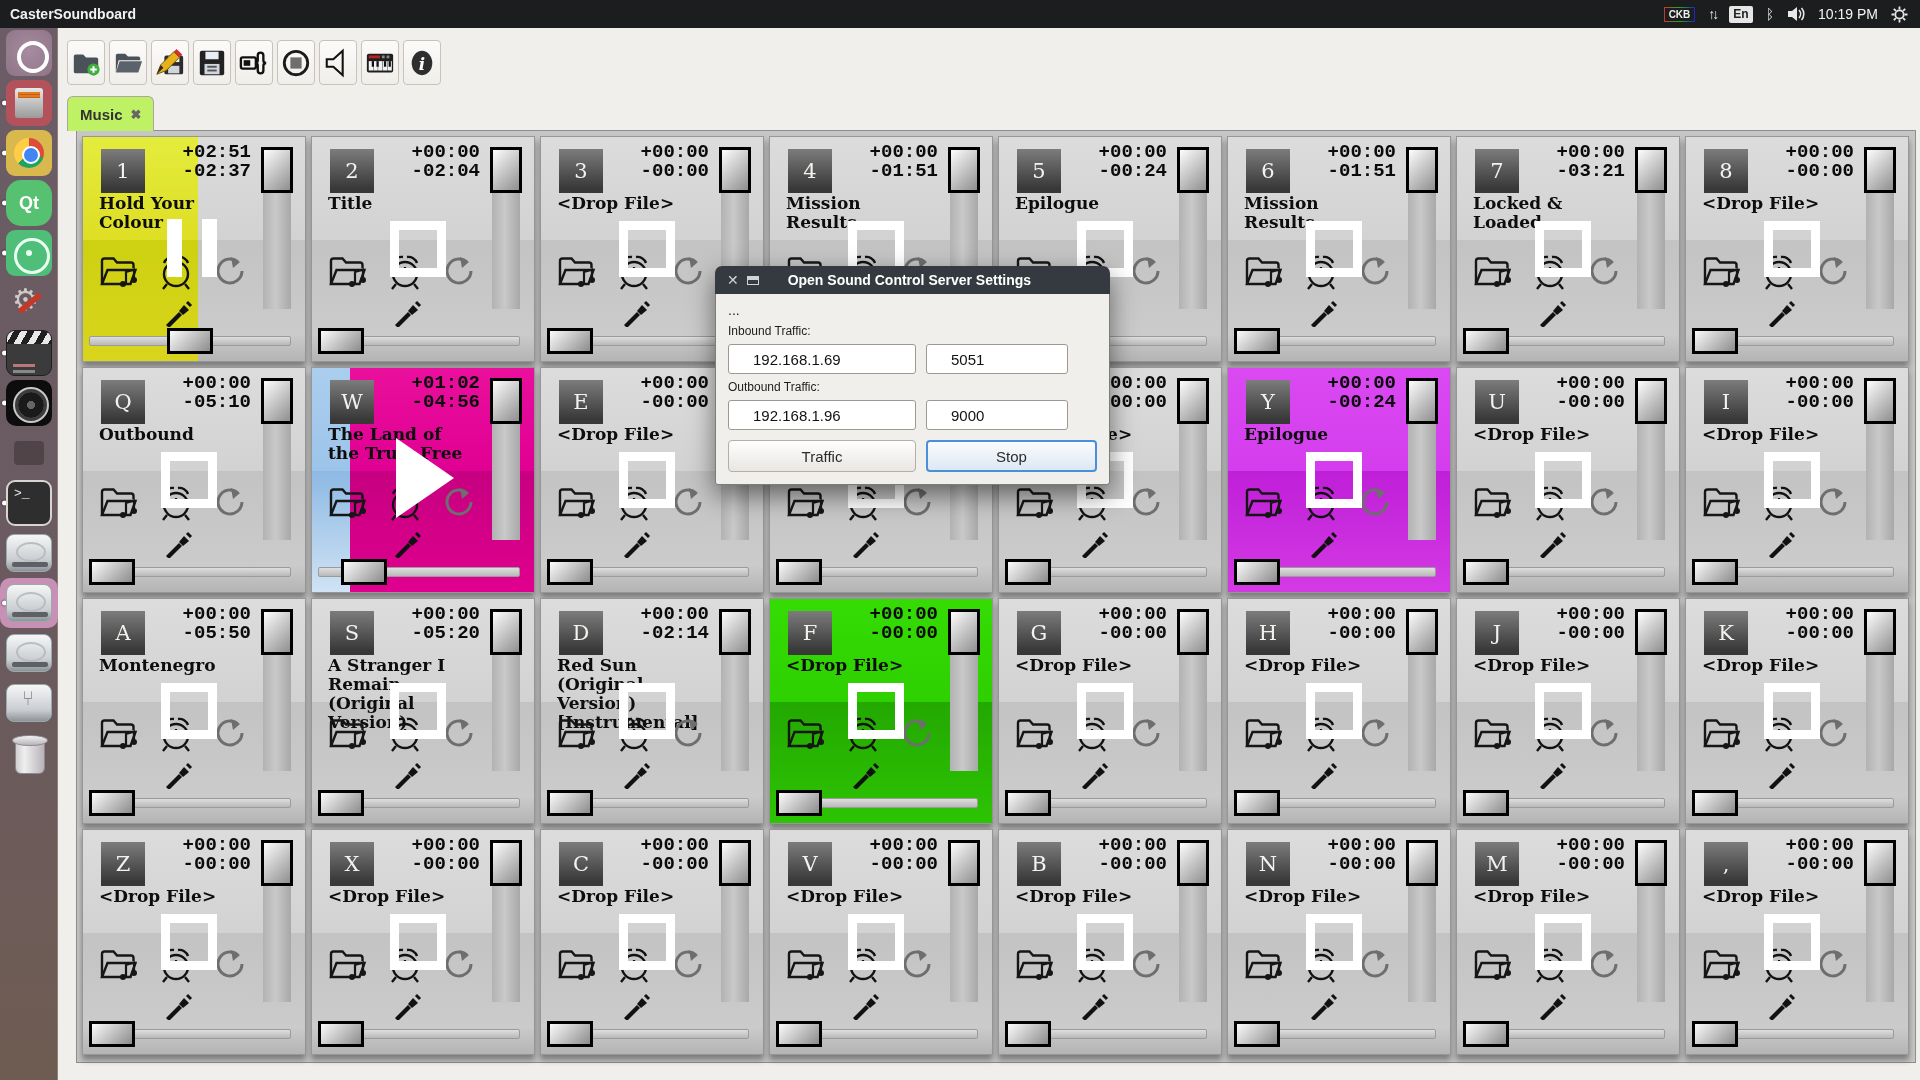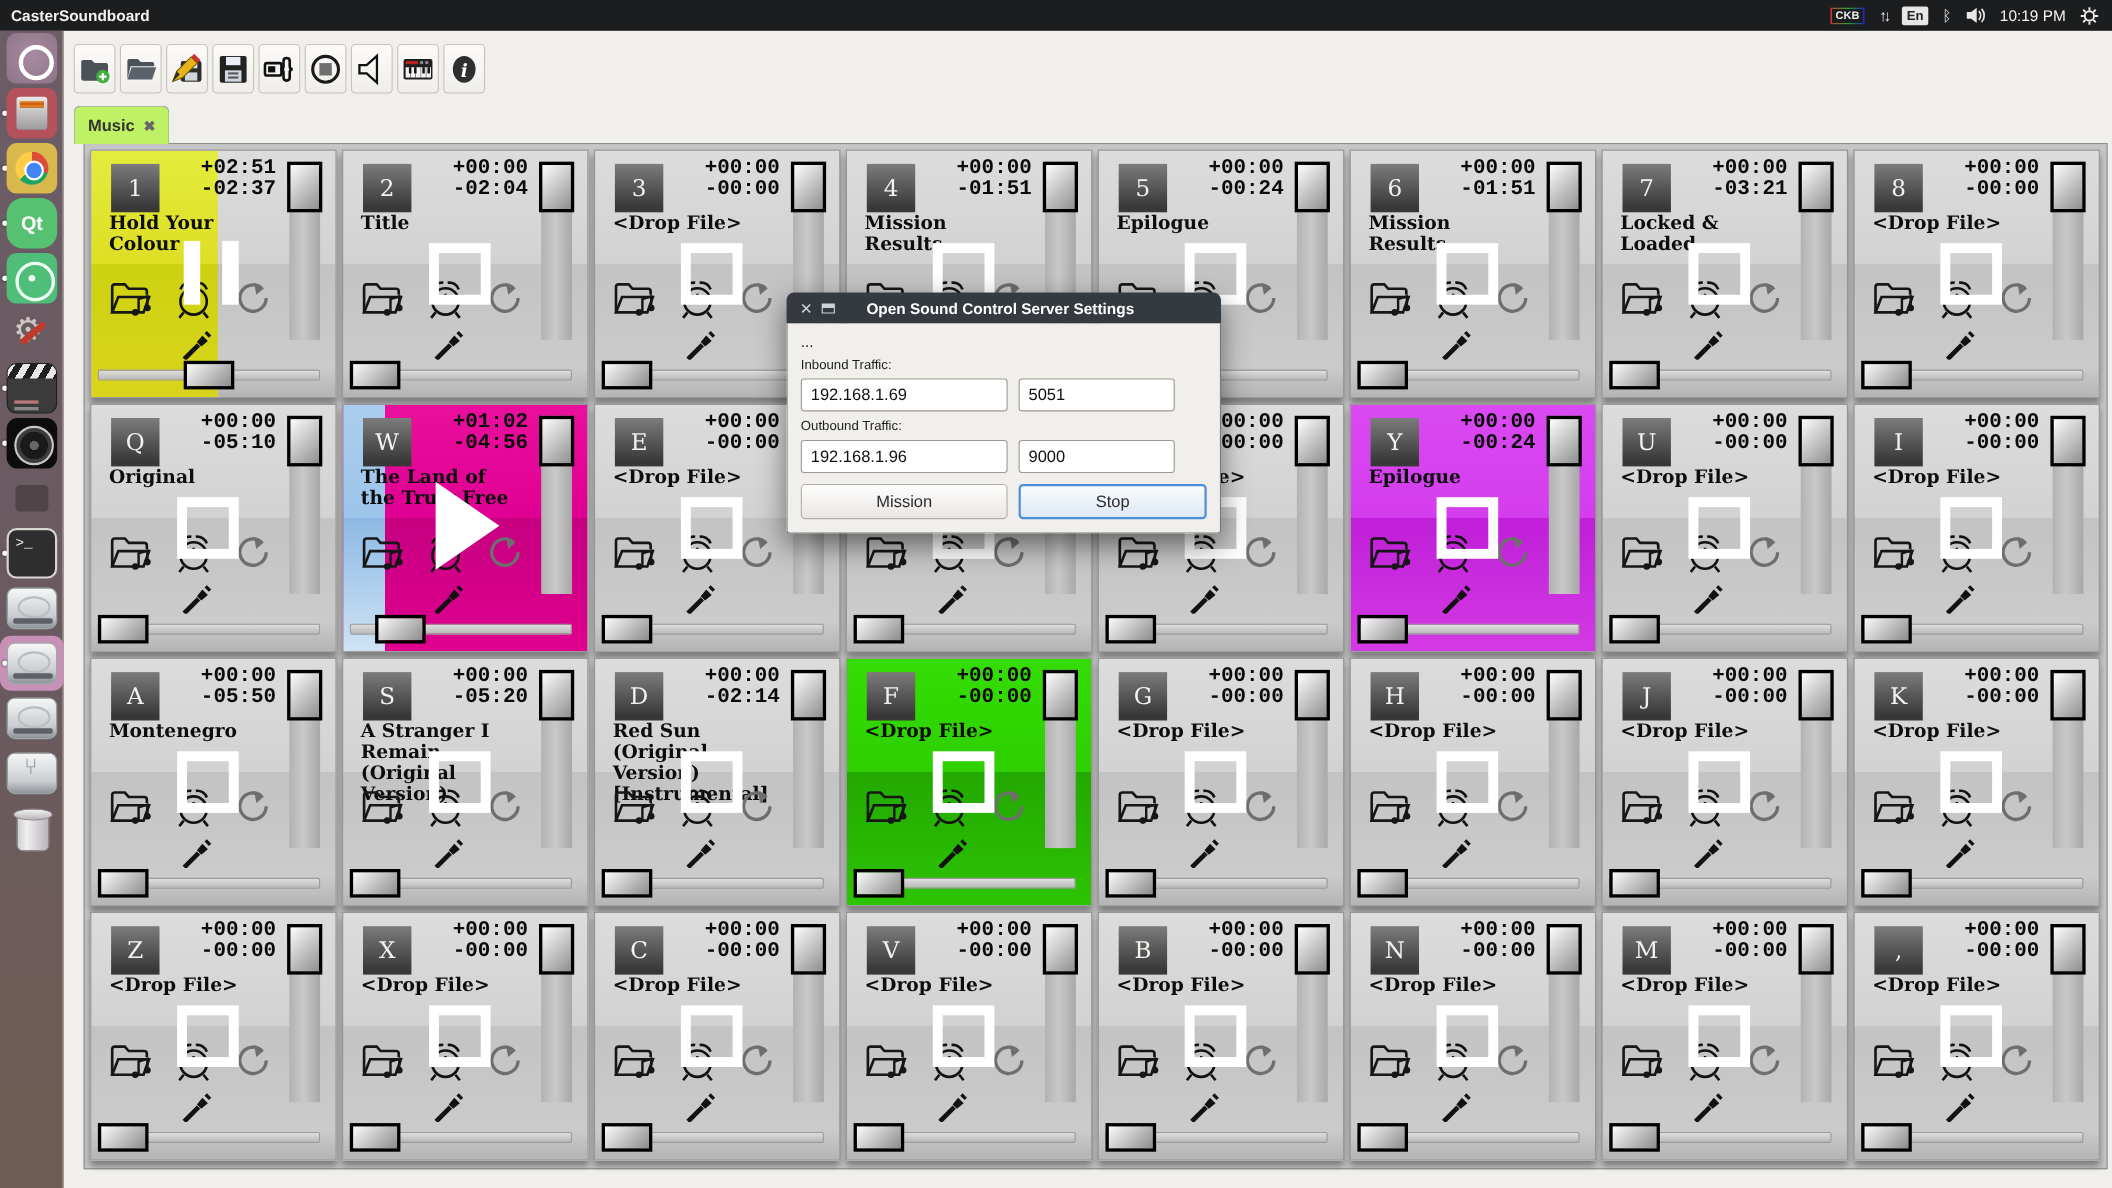--- a/index.html
+++ b/index.html
@@ -97,21 +97,21 @@
   
   #osc-dialog { position:absolute; left:715px; top:266px; width:395px; z-index:70; box-shadow:0 10px 26px rgba(0,0,0,.5); border-radius:7px 7px 3px 3px; }
   #osc-titlebar { height:28px; background:#343a40; border-radius:7px 7px 0 0; display:flex; align-items:center; color:#fff; }
   #osc-close { color:#cfd4d9; font-size:14px; padding:0 8px 0 12px; }
   #osc-menu { width:12px; height:9px; border:1px solid #cfd4d9; border-top:4px solid #cfd4d9; margin-right:10px; }
   #osc-title { font-size:14px; font-weight:bold; flex:1; text-align:center; padding-right:60px; }
   #osc-body { background:#f0efec; border:1px solid #7c7c7c; border-top:none; border-radius:0 0 3px 3px; padding:8px 12px 12px; }
   .osc-status { font-size:14px; color:#222; margin-bottom:6px; }
   .osc-label { font-size:12px; color:#1d1d1d; margin:4px 0 6px; }
   .osc-row { display:flex; gap:10px; margin-bottom:6px; }
-  .osc-input { height:30px; border:1px solid #9d9892; border-radius:3px; background:#fff; font-size:15px; font-family:"Liberation Sans",sans-serif; color:#111; padding:0 8px; }
+  .osc-input { height:30px; border:1px solid #9d9892; border-radius:3px; background:#fff; font-size:15px; font-family:"Liberation Sans",sans-serif; color:#111; padding:0 24px; }
   .osc-ip { width:188px; } .osc-port { width:142px; }
   .osc-buttons { display:flex; gap:10px; margin-top:10px; }
   .osc-btn { height:32px; border-radius:4px; font-size:15px; color:#2b2b2b; display:flex; align-items:center; justify-content:center; }
   #osc-cancel { width:188px; background:linear-gradient(#fefefe,#e9e6e2); border:1px solid #b3aea7; }
   #osc-stop { flex:1; background:linear-gradient(#fafbfd,#dde8f4); border:2px solid #4a90d9; }
 </style>
 </head>
 <body>
 
 <svg width="0" height="0" style="position:absolute">
@@ -567,21 +567,21 @@
     </div>
   </div>
 
   <div class="tile base-gray center-stop">
 
     <div class="t-key">Q</div>
     <div class="t-time">
       <div class="t-plus">+00:00</div>
       <div class="t-minus">-05:10</div>
     </div>
-    <div class="t-title">Original</div>
+    <div class="t-title">Outbound</div>
     <div class="t-icons">
       <svg class="svg-folder">
               <use href="#sym-folder-music"></use>
             </svg>
       <svg class="svg-alarm">
               <use href="#sym-alarm"></use>
             </svg>
       <svg class="svg-loop">
               <use href="#sym-loop"></use>
             </svg>
@@ -1374,17 +1374,17 @@
     <div class="osc-row">
       <input class="osc-input osc-ip" value="192.168.1.69" style="">
       <input class="osc-input osc-port" value="5051" style="">
     </div>
     <div class="osc-label">Outbound Traffic:</div>
     <div class="osc-row">
       <input class="osc-input osc-ip" value="192.168.1.96" style="">
       <input class="osc-input osc-port" value="9000" style="">
     </div>
     <div class="osc-buttons">
-      <div class="osc-btn" id="osc-cancel">Mission</div>
+      <div class="osc-btn" id="osc-cancel">Traffic</div>
       <div class="osc-btn" id="osc-stop">Stop</div>
     </div>
   </div>
 </div>
 
 </body></html>

